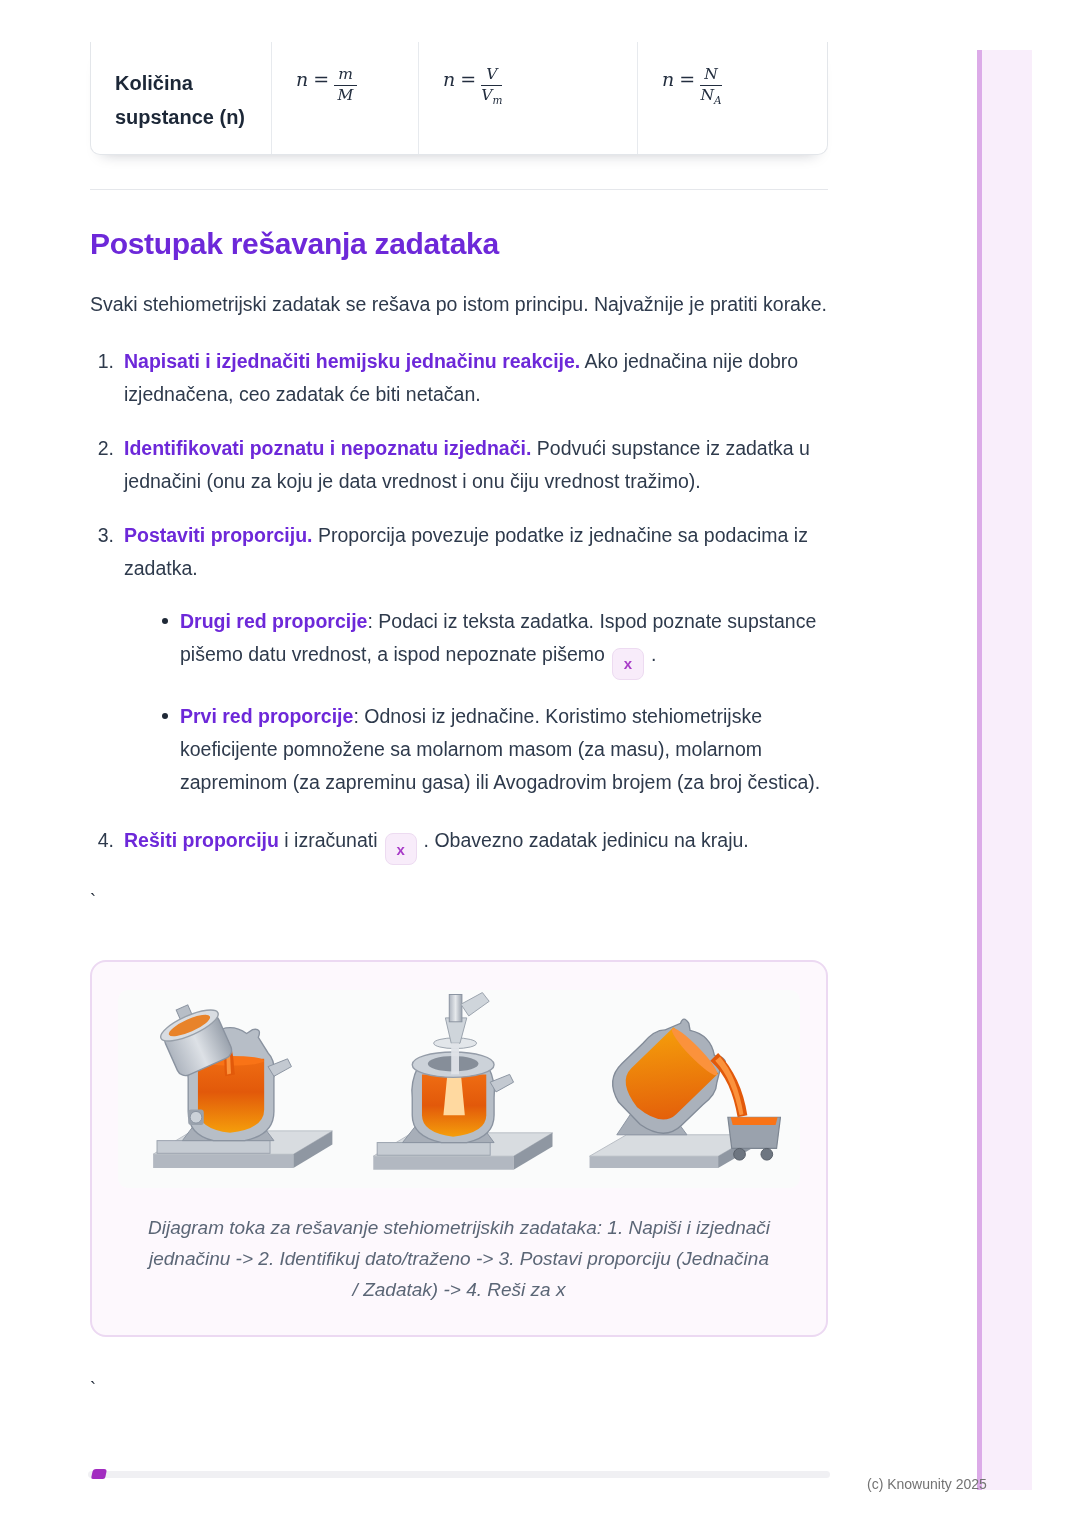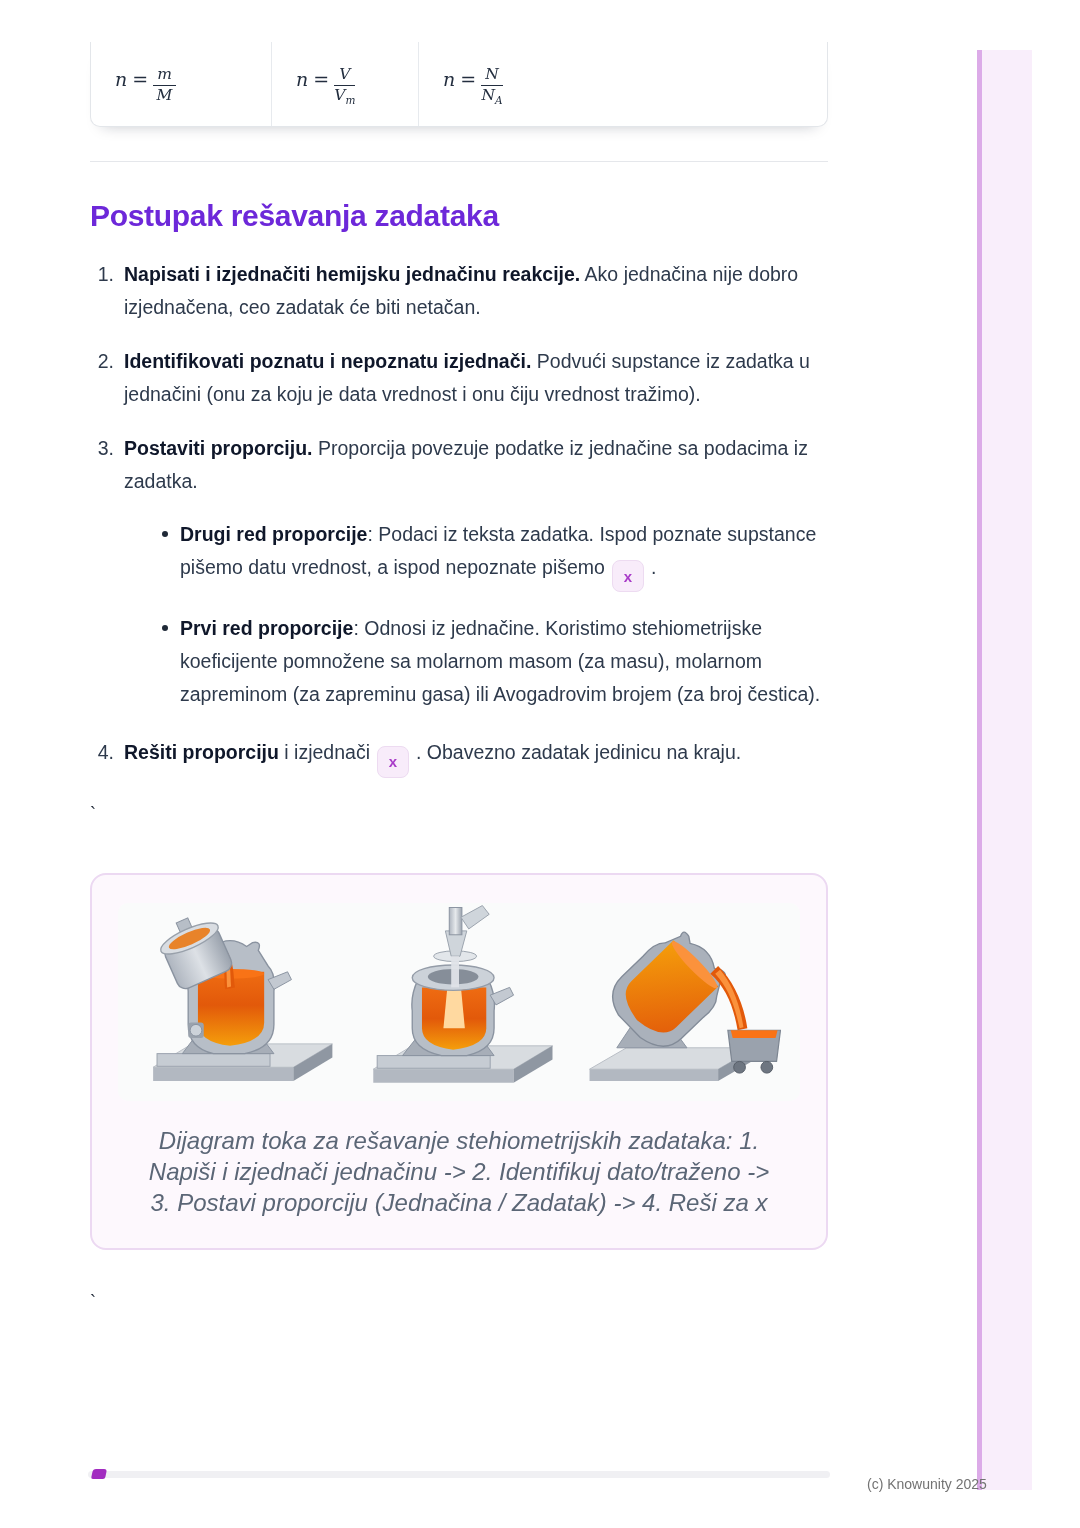--- a/index.html
+++ b/index.html
@@ -33,21 +33,21 @@
     color:#6d28d9; letter-spacing:-0.3px;
   }
   .intro { margin-top:26px; font-size:19.5px; line-height:33px; }
 
   
   .steps { margin-top:24px; }
   .step { display:flex; margin-top:21px; }
   .step:first-child { margin-top:0; }
   .step-num { flex:0 0 24px; text-align:right; margin-right:10px; font-size:19.5px; line-height:33px; }
   .step-body { font-size:19.5px; line-height:33px; }
-  b.lead { color:#0f172a; }
+  b.lead { color:#6d28d9; }
   .substeps { margin:20px 0 4px 36px; }
   .sub { display:flex; margin-top:20px; }
   .sub-dot { flex:0 0 6px; width:6px; height:6px; border-radius:50%; background:#1f2937; margin:13px 12px 0 2px; }
   .chip {
     display:inline-flex; align-items:center; justify-content:center;
     width:30px; height:30px; border-radius:8px; background:#f8ecfa;
     border:1px solid #eddbf1; color:#a83bc8; font-weight:700; font-size:15px;
     margin:0 7px; vertical-align:-8px;
   }
   .stray { margin-top:26px; font-size:18px; color:#1f2937; }
@@ -57,21 +57,21 @@
     margin-top:48px; border:2px solid #ecd9f2; background:#fdf8fd;
     border-radius:16px; padding:28px 26px 26px;
   }
   .img-strip {
     background:#fafbfb; border-radius:10px; height:198px;
     display:flex; justify-content:space-between; align-items:flex-end; padding:0 2px;
   }
   .img-strip svg { display:block; }
   .fig-caption {
     margin:24px 26px 4px; text-align:center; font-style:italic;
-    color:#5b6676; font-size:24px; line-height:31px;
+    color:#5b6676; font-size:19px; line-height:31px;
   }
 
   
   .side-panel {
     position:absolute; left:977px; top:50px; width:55px; height:1440px;
     background:#f9eefb; border-left:5px solid #dcabe8; box-sizing:border-box;
   }
   .footer-copy {
     position:absolute; left:867px; top:1438px; font-size:14px; color:#737373; z-index:2;margin-top:38px;
   }
@@ -83,35 +83,39 @@
     position:absolute; left:4px; top:-2px; width:14px; height:10px;
     background:#a22cc0; border-radius:3px 3px 2px 2px; transform:skewX(-12deg);
   }
 </style>
 </head>
 <body>
 
 <div class="main">
 
   <div class="tbl">
+    <div class="cell">
+      <span class="row-label">Količina supstance (n)</span>
+    </div>
     <div class="cell formula">
       <span>n</span><span class="eq">=</span><span class="frac"><span class="num">m</span><span class="den"><span>M</span><sub></sub></span></span>
     </div>
     <div class="cell formula">
       <span>n</span><span class="eq">=</span><span class="frac"><span class="num">V</span><span class="den"><span>V</span><sub>m</sub></span></span>
     </div>
     <div class="cell formula">
       <span>n</span><span class="eq">=</span><span class="frac"><span class="num">N</span><span class="den"><span>N</span><sub>A</sub></span></span>
     </div>
   </div>
 
   <hr class="divider">
 
   <h2 class="section-heading">Postupak rešavanja zadataka</h2>
 
+  <p class="intro">Svaki stehiometrijski zadatak se rešava po istom principu. Najvažnije je pratiti korake.</p>
 
   <div class="steps">
 
     <div class="step">
       <div class="step-num">1.</div>
       <div class="step-body"><b class="lead">Napisati i izjednačiti hemijsku jednačinu reakcije.</b><span> Ako jednačina nije dobro izjednačena, ceo zadatak će biti netačan.</span></div>
     </div>
 
     <div class="step">
       <div class="step-num">2.</div>
@@ -130,21 +134,21 @@
           <div class="sub">
             <span class="sub-dot"></span>
             <span><b class="lead">Prvi red proporcije</b><span>: Odnosi iz jednačine. Koristimo stehiometrijske koeficijente pomnožene sa molarnom masom (za masu), molarnom zapreminom (za zapreminu gasa) ili Avogadrovim brojem (za broj čestica).</span></span>
           </div>
         </div>
       </div>
     </div>
 
     <div class="step">
       <div class="step-num">4.</div>
-      <div class="step-body"><b class="lead">Rešiti proporciju</b><span> i izjednači</span><span class="chip">x</span><span>. Obavezno zadatak jedinicu na kraju.</span></div>
+      <div class="step-body"><b class="lead">Rešiti proporciju</b><span> i izračunati</span><span class="chip">x</span><span>. Obavezno zadatak jedinicu na kraju.</span></div>
     </div>
   </div>
 
   <p class="stray">`</p>
 
   <div class="figure-card">
     <div class="img-strip">
 
       <svg width="232" height="198" viewBox="0 0 232 198">
         <defs>

